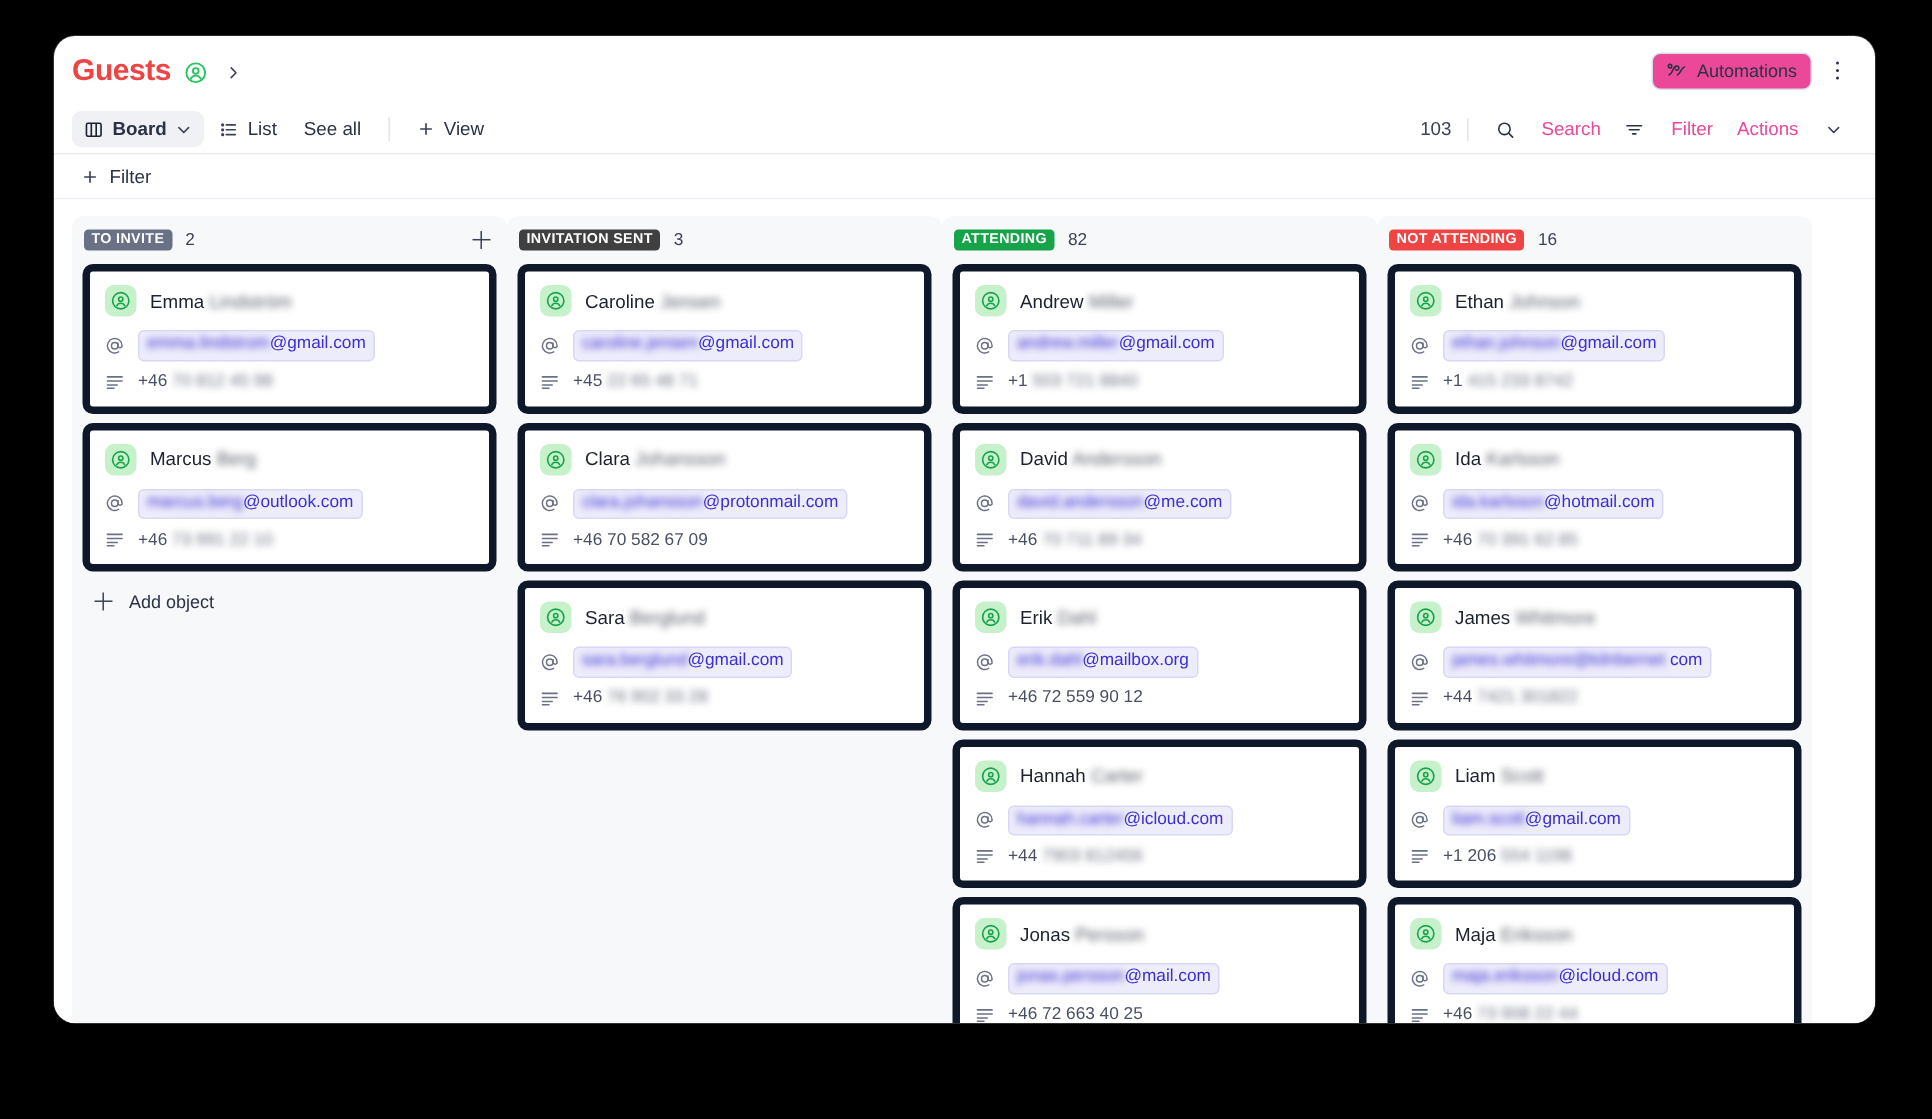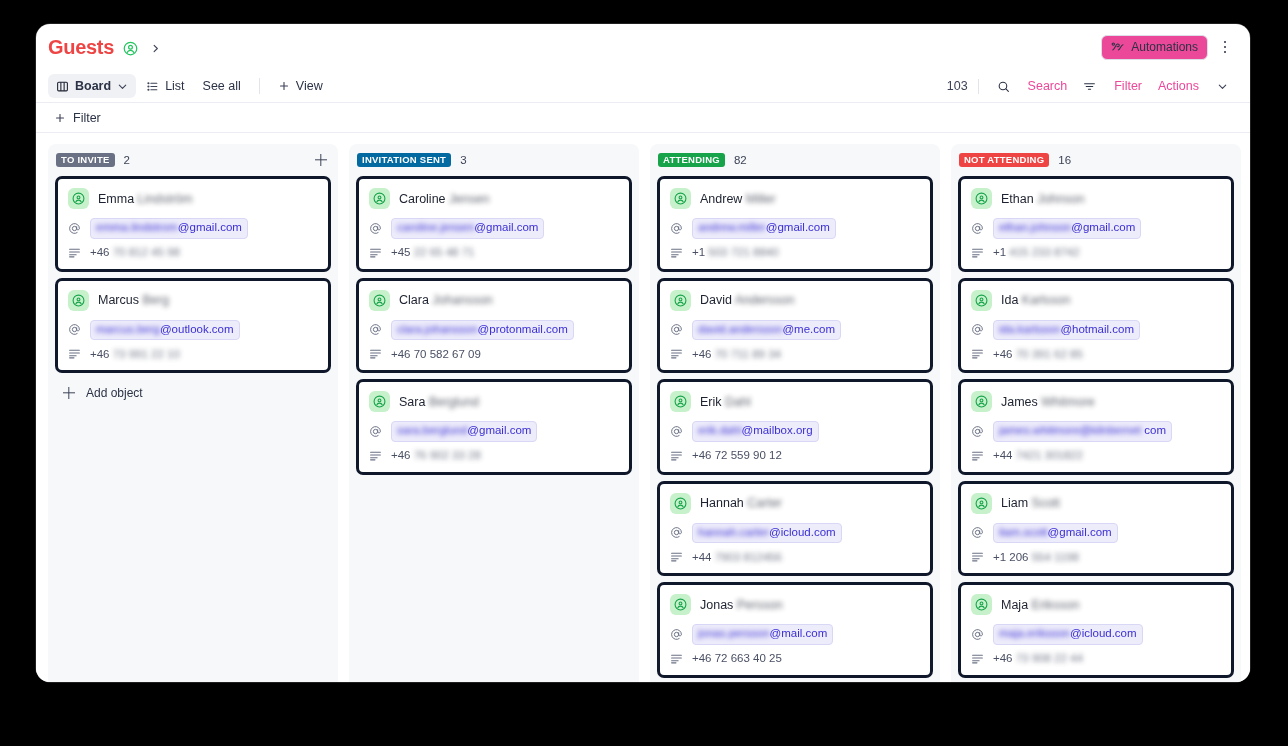--- a/index.html
+++ b/index.html
@@ -95,21 +95,21 @@
   }
   .filter-add {
     display: flex; align-items: center; gap: 7px;
     font-size: 12.5px; color: #2b3245; font-weight: 500;
     height: 22px; padding: 0 6px; border-radius: 5px; cursor: pointer;
   }
 
   
   .board {
     flex: 1 1 auto;
-    display: flex; gap: 11px;
+    display: flex; 
     padding: 11px 12px 0 12px;
     background: #ffffff;
     overflow: hidden;
   }
   .col {
     width: 290px; flex: 0 0 290px;
     background: #f7f8fa;
     border-radius: 8px 8px 0 0;
     display: flex; flex-direction: column;
     overflow: hidden;
@@ -133,21 +133,21 @@
   .col-plus:before { left:50%; top:2px; width:1.4px; height:12px; transform:translateX(-50%); }
   .col-plus:after  { top:50%; left:2px; height:1.4px; width:12px; transform:translateY(-50%); }
 
   .col-body {
     flex: 1 1 auto; padding: 3px 7px 8px 7px;
     display: flex; flex-direction: column; gap: 6px;
     overflow: hidden;
   }
 
   .card {
-    background: #fff; border: 3px solid #0f172a; border-radius: 7px;
+    background: #fff; border: 5px solid #0f172a; border-radius: 7px;
     padding: 9px 20px 10px 10px;
     flex: 0 0 auto;
   }
   .card-row1 { display: flex; align-items: center; gap: 9px; margin-bottom: 9px; }
   .avatar {
     width: 21px; height: 21px; border-radius: 6px; background: #c6f1cb;
     display: flex; align-items: center; justify-content: center; flex: 0 0 auto;
   }
   .cname { font-size: 12.5px; color: #1d2230; font-weight: 500; white-space: nowrap; }
   .cname .redact { color: #1d2230; filter: blur(2.6px); opacity: .72; }
@@ -378,21 +378,21 @@
             </div>
           </div>
           <div class="add-object">
             <span class="pl"></span>
             <span>Add object</span>
           </div>
         </div>
       </div>
       <div class="col">
         <div class="col-head">
-          <span class="status-badge" style="background: #0369a1;">INVITATION SENT</span>
+          <span class="status-badge" style="background: #404040;">INVITATION SENT</span>
           <span class="col-count">3</span>
         </div>
         <div class="col-body">
           <div class="card">
             <div class="card-row1">
               <span class="avatar">
                 <svg width="13" height="13" viewBox="0 0 24 24" fill="none" stroke="#16a34a" stroke-width="2">
                   <circle cx="12" cy="12" r="10"></circle>
                   <circle cx="12" cy="10" r="2.6"></circle>
                   <path d="M6.8 18.6c1-2.3 2.9-3.6 5.2-3.6s4.2 1.3 5.2 3.6"></path>

